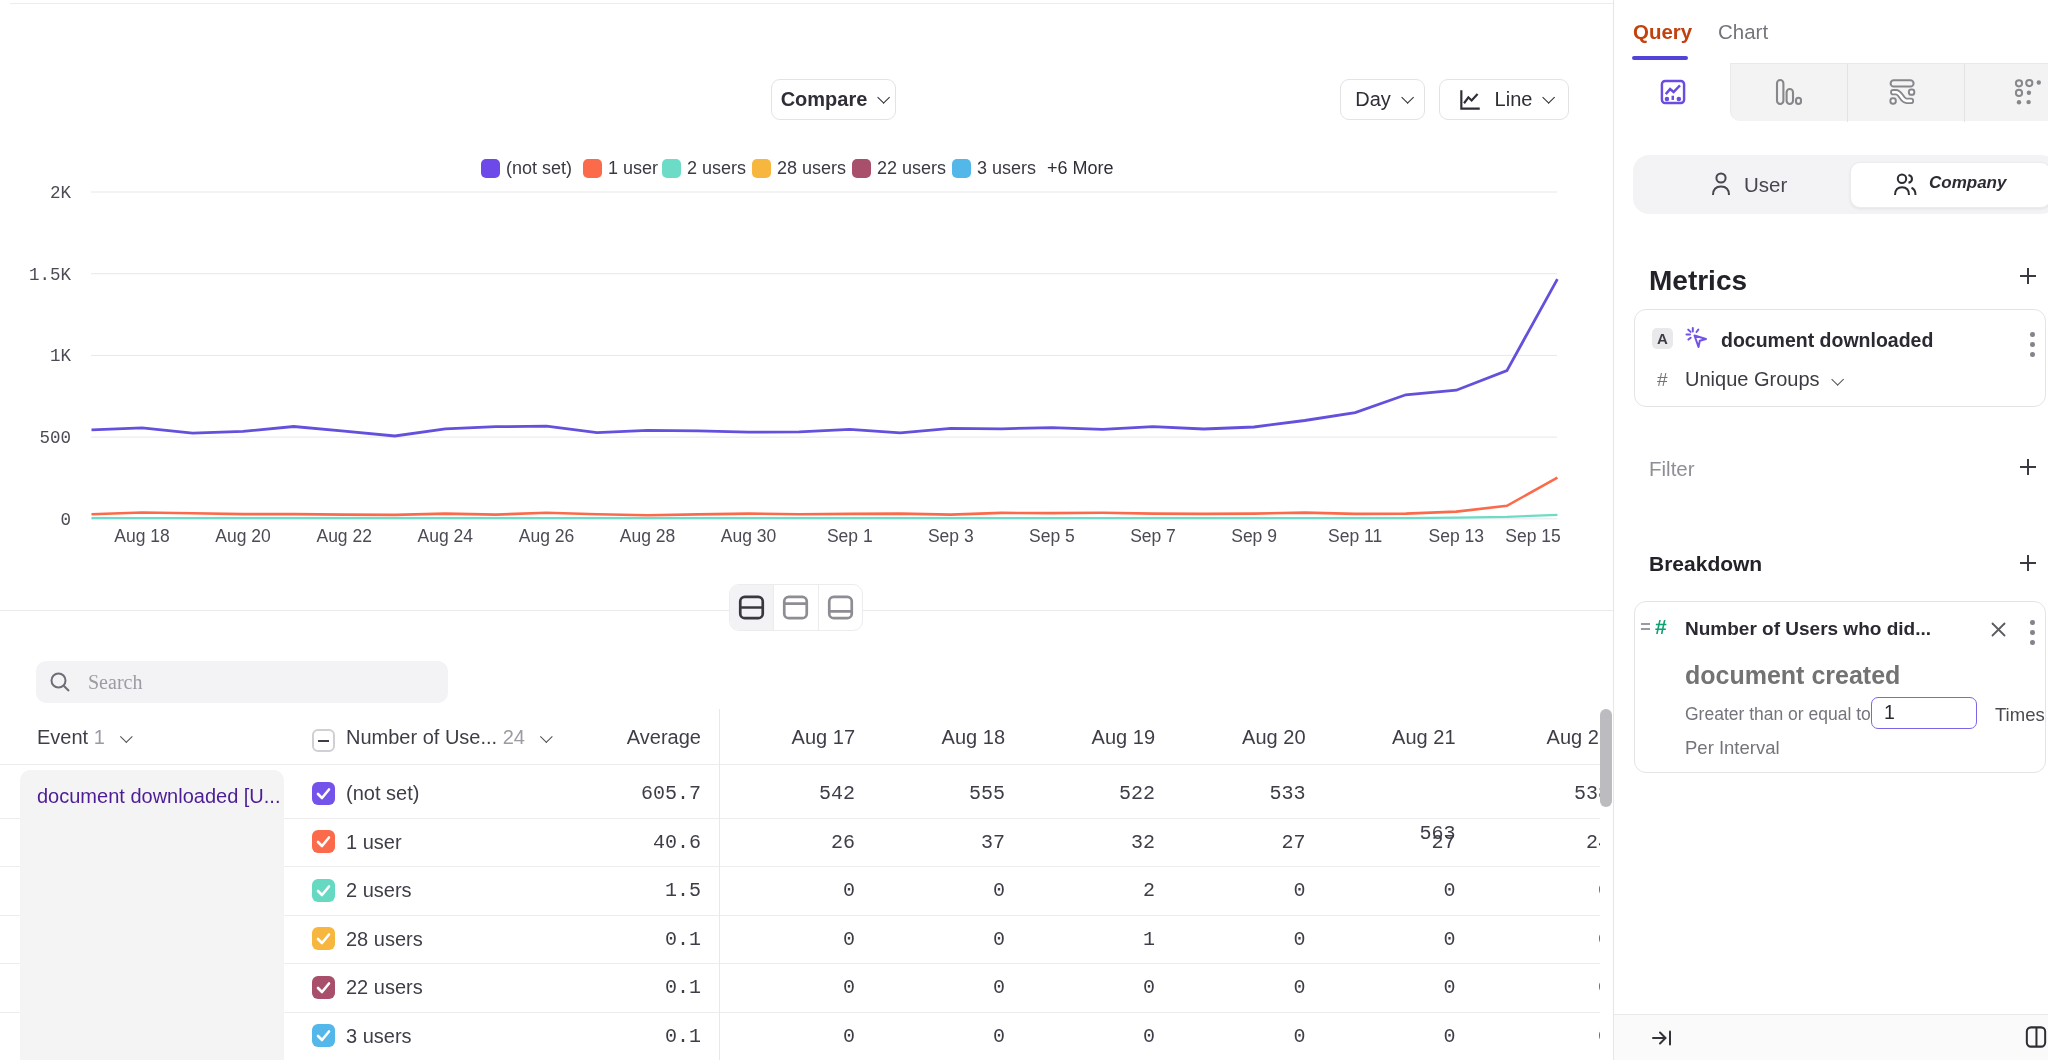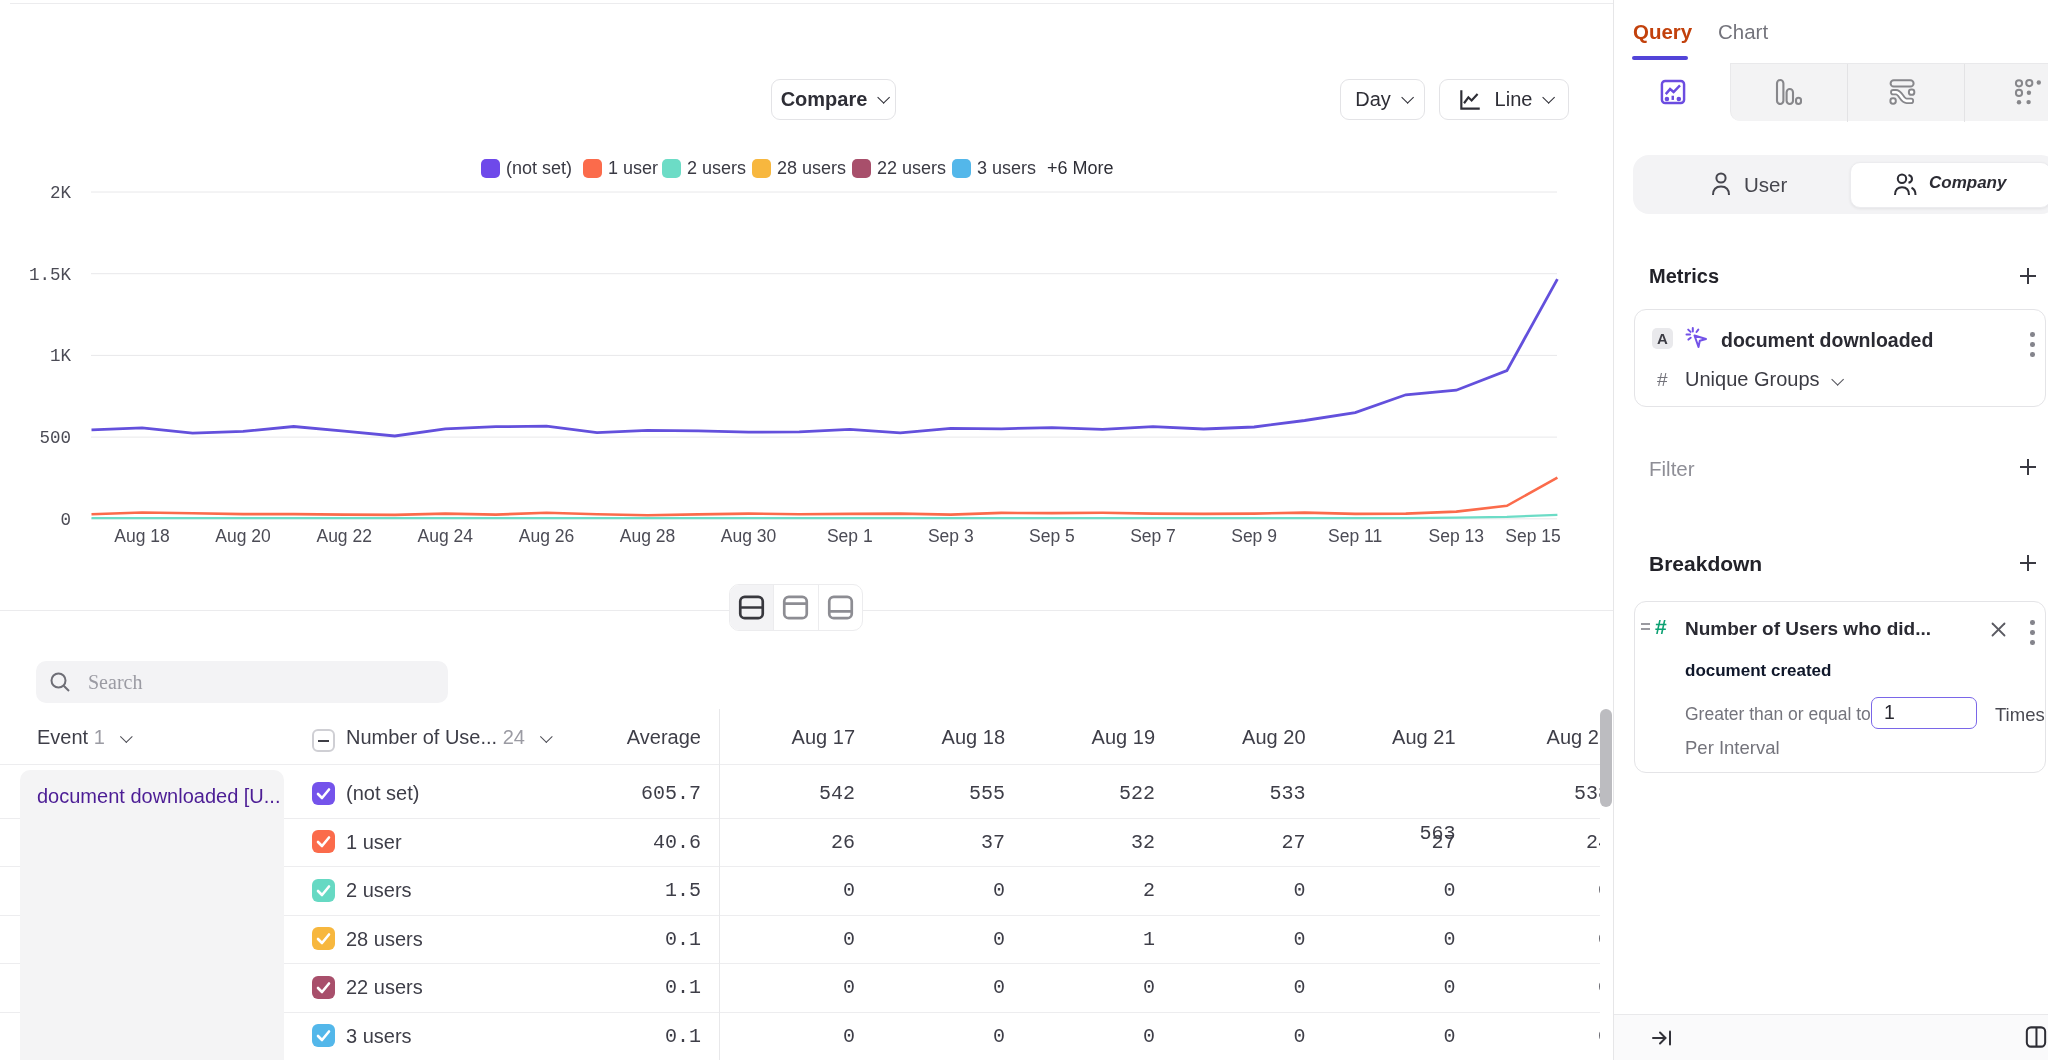--- a/index.html
+++ b/index.html
@@ -288,21 +288,21 @@
   <div class="abs" style="left:279px; top:172px;">
     <svg width="24" height="25" viewBox="0 0 24 25" fill="none" stroke="#2c2c34" stroke-width="2">
           <circle cx="9" cy="6.7" r="4.2"></circle>
           <path d="M2 23 C2 17.5 5 15.2 9 15.2 C13 15.2 16 17.5 16 23"></path>
           <path d="M15.5 3 C17.8 3.6 19 5 19 6.9 C19 8.8 17.8 10.2 15.5 10.7"></path>
           <path d="M18.5 15.7 C21.2 16.8 22.5 19.3 22.5 23"></path>
         </svg>
   </div>
   <div class="abs" style="left:315px; top:173px; font-size:17px; color:#2c2c34; font-weight:bold;font-style:italic;">Company</div>
 
-  <div class="abs" style="left:35px; top:265px; font-size:20px; font-weight:bold; color:#222229;">Metrics</div>
+  <div class="abs" style="left:35px; top:265px; font-size:28px; font-weight:bold; color:#222229;">Metrics</div>
   <div class="plus" style="left:406px; top:268px;"></div>
   <div class="card" style="top:309px; height:98px;">
     <div class="abs" style="left:17px; top:18px; width:21px; height:21px; background:#e9e9ec; border-radius:5px; text-align:center; font-size:15px; font-weight:bold; color:#3c3c44; line-height:21px;">A</div>
     <div class="abs" style="left:50px; top:16px;">
       <svg width="24" height="24" viewBox="0 0 24 24" fill="none" stroke="#7352e8" stroke-width="2" stroke-linecap="round" stroke-linejoin="round">
             <path d="M9.5 9.5 L21 13 L14.8 14.8 L13.5 21 Z"></path>
             <line x1="7.8" y1="2" x2="7.8" y2="5.5"></line>
             <line x1="1.5" y1="8.5" x2="5" y2="8.5"></line>
             <line x1="3.2" y1="3.6" x2="5.6" y2="5.9"></line>
             <line x1="13.3" y1="3.6" x2="11.5" y2="6"></line>
@@ -331,21 +331,21 @@
     <div class="abs" style="left:50px; top:16px; font-size:19px; font-weight:bold; color:#2a2a32;">Number of Users who did...</div>
     <svg class="abs" style="left:355px; top:19px;" width="17" height="17" viewBox="0 0 17 17" stroke="#5a5a62" stroke-width="1.8" stroke-linecap="round">
           <line x1="2.5" y1="2.5" x2="14.5" y2="14.5"></line>
           <line x1="14.5" y1="2.5" x2="2.5" y2="14.5"></line>
         </svg>
     <div class="kebab" style="left:395px; top:18px;">
           <i></i>
           <i></i>
           <i></i>
         </div>
-    <div class="abs" style="left:50px; top:59px; font-size:17px; font-weight:bold; color:#0f172a;">document created</div>
+    <div class="abs" style="left:50px; top:59px; font-size:25px; font-weight:bold; color:#737373;">document created</div>
     <div class="abs" style="left:50px; top:102px; font-size:17.5px; color:#74747c;">Greater than or equal to</div>
     <div class="abs" style="left:236px; top:95px; width:106px; height:32px; border:1.5px solid #7a66e8; border-radius:7px; background:#fff; font-size:19.5px; color:#2a2a32; line-height:29px; padding-left:12px;">1</div>
     <div class="abs" style="left:360px; top:102px; font-size:18.5px; color:#4a4a52;">Times</div>
     <div class="abs" style="left:50px; top:135px; font-size:18.5px; color:#74747c;">Per Interval</div>
   </div>
 
   <div id="footer">
     <svg class="abs" style="left:37px; top:13px;" width="22" height="20" viewBox="0 0 22 20" fill="none" stroke="#33333a" stroke-width="2" stroke-linecap="round">
           <line x1="2" y1="10" x2="14" y2="10"></line>
           <path d="M9 4.5 L14.5 10 L9 15.5"></path>

